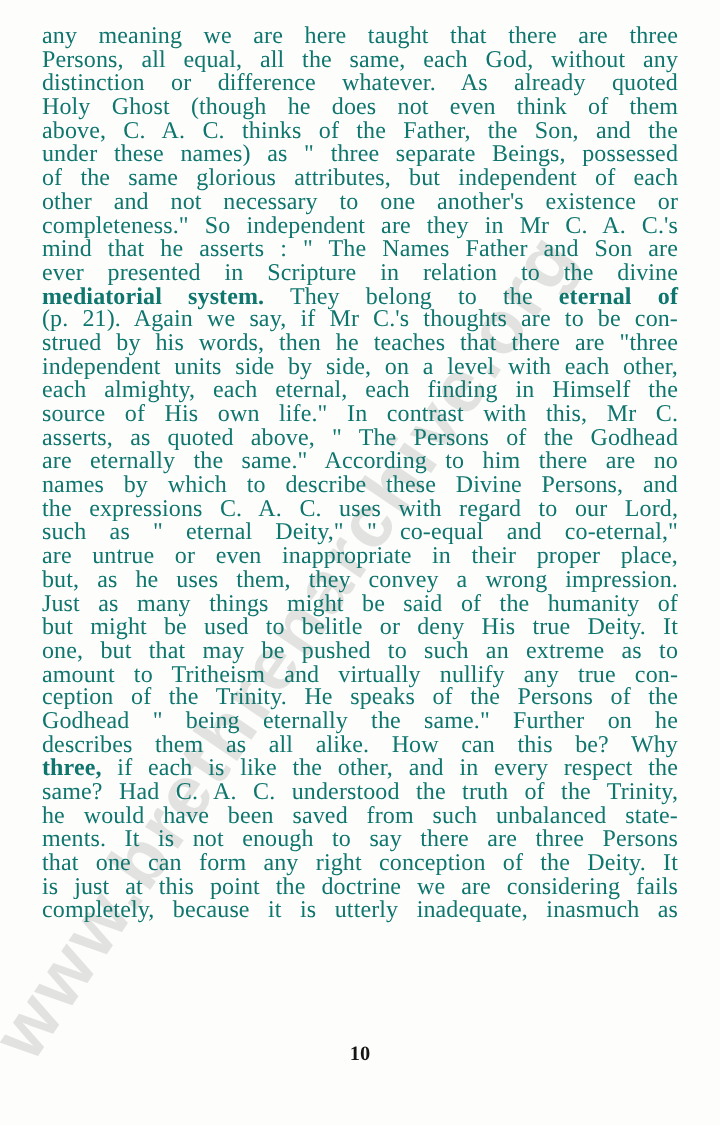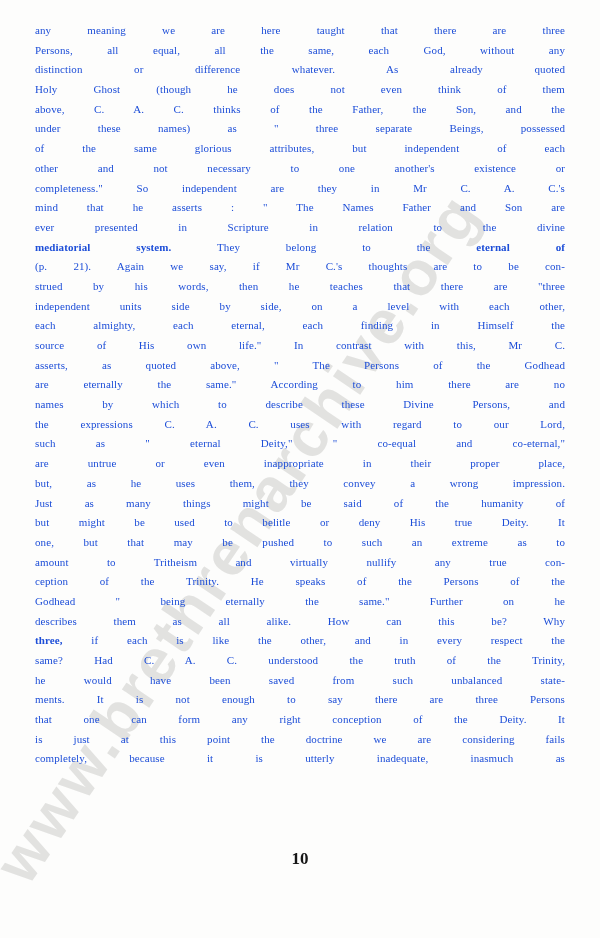--- a/index.html
+++ b/index.html
@@ -28,37 +28,37 @@
     white-space: nowrap;
     z-index: 0;
     user-select: none;
   }
   .body-text {
     position: absolute;
     left: 35px;
     top: 21px;
     width: 530px;
     z-index: 1;
-    color: #1d4ed8;
-    font-size: 11px;
+    color: #0f766e;
+    font-size: 20px;
     line-height: 19.7px;
     letter-spacing: 0.1px;
   }
   .line {
     text-align: justify;
     text-align-last: justify;
     white-space: normal;
     height: 19.7px;
     overflow: visible;
   }
   .line .bold { font-weight: bold; }
   .page-number {
     position: absolute;
     left: 35px;
-    top: 849px;
+    top: 868px;
     width: 530px;
     text-align: center;
     font-weight: bold;
     font-size: 17px;
     color: #161616;
     z-index: 1;
   }
 </style>
 </head>
 <body>

